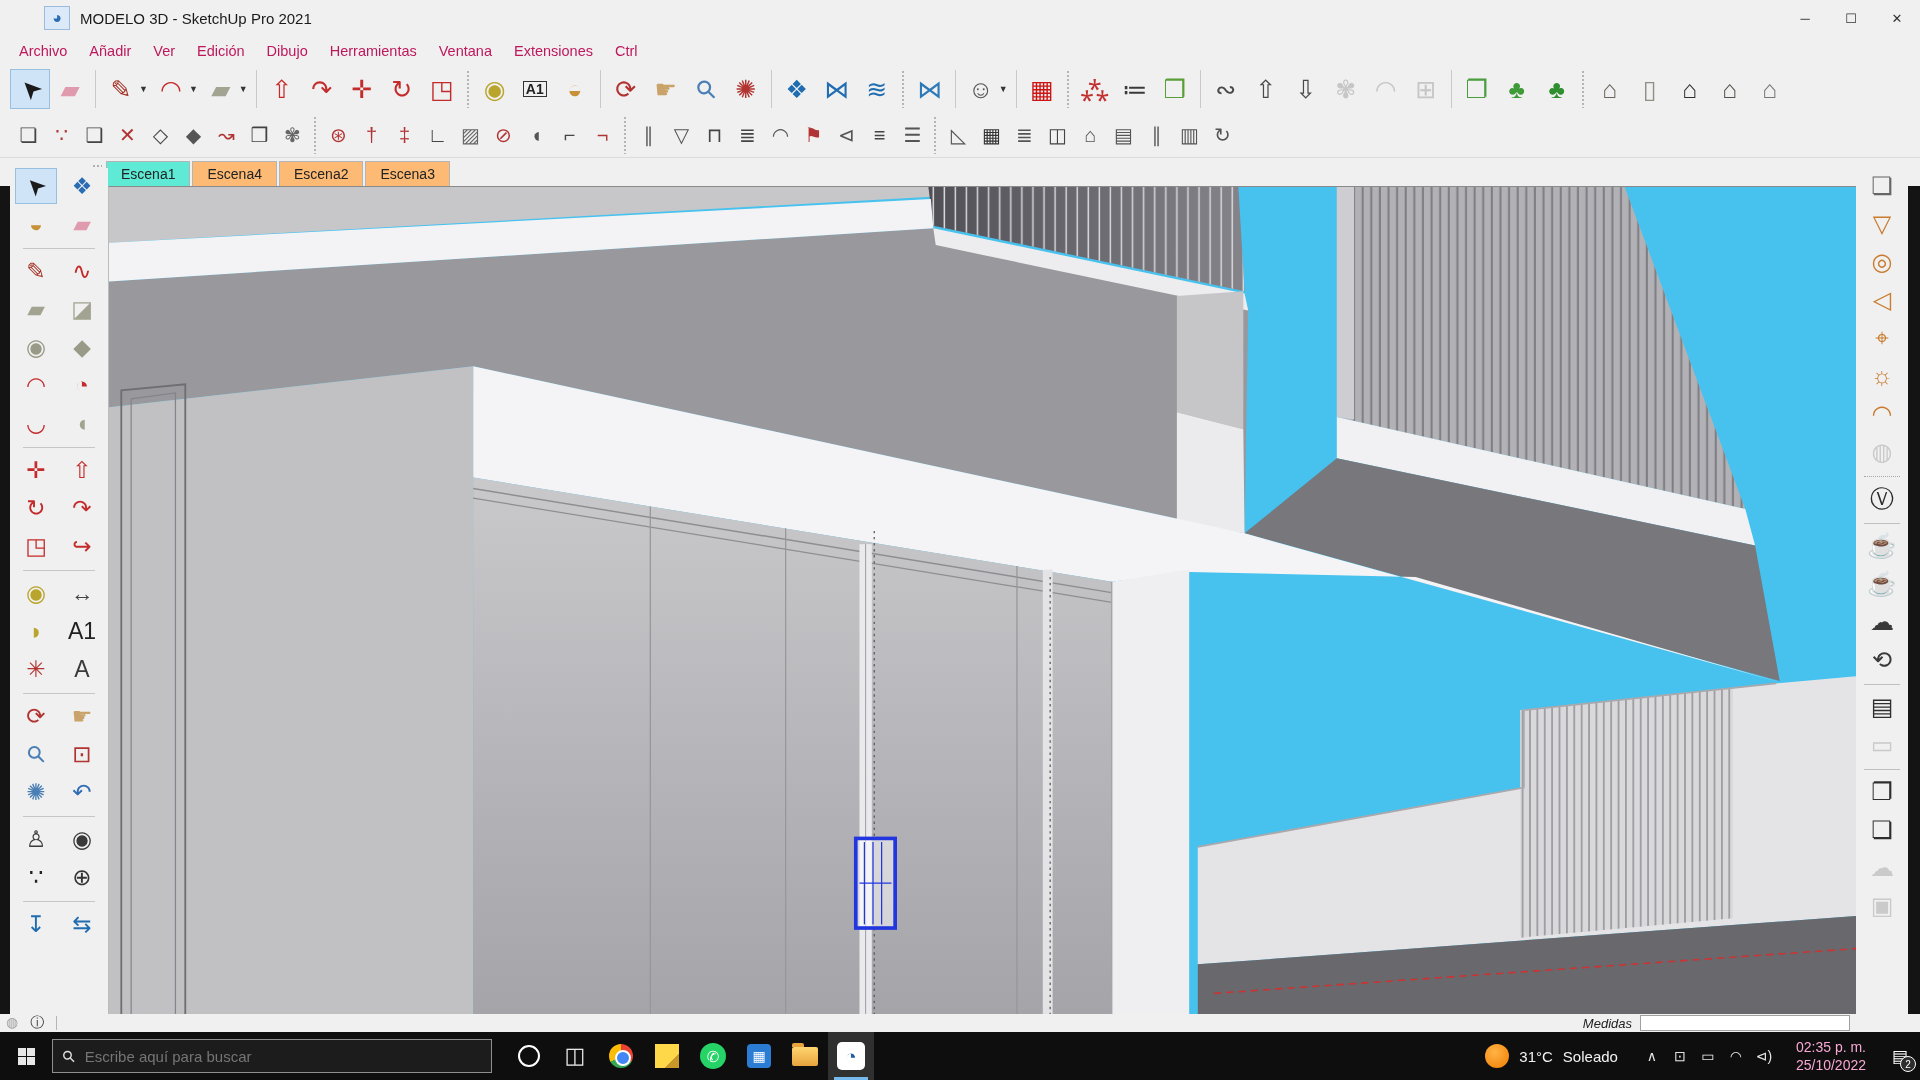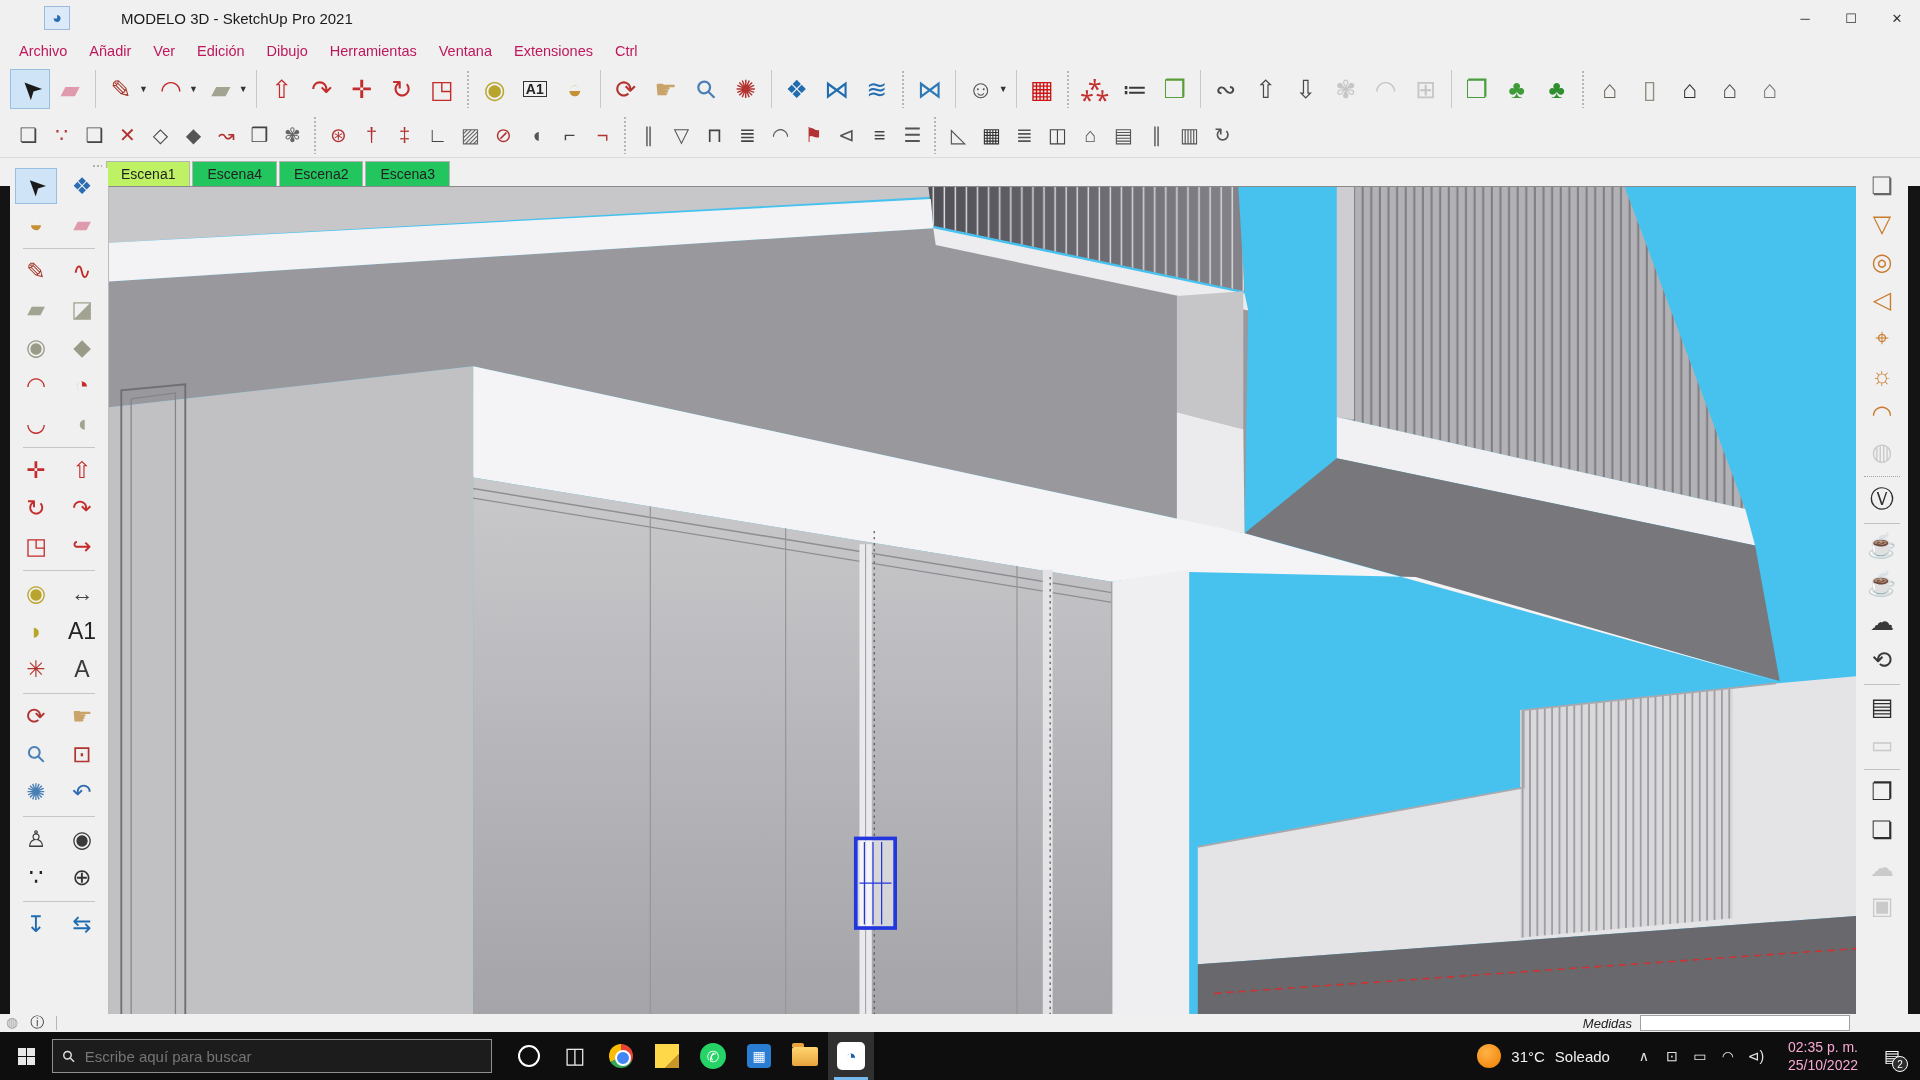--- a/index.html
+++ b/index.html
@@ -3,21 +3,21 @@
 <meta charset="utf-8">
 <style>
   * { margin:0; padding:0; box-sizing:border-box; }
   html,body { width:1920px; height:1080px; overflow:hidden;
     font-family:"Liberation Sans", sans-serif; background:#f0f0f0; }
   .abs { position:absolute; }
 
   
   #titlebar { left:0; top:0; width:1920px; height:36px; background:#f0f0f0; display:flex; align-items:center; padding-left:44px; }
   #app-logo { width:26px; height:24px; background:#dbe9f8; border:1px solid #9cbbdc; display:flex; align-items:center; justify-content:center; color:#2a6db5; font-size:16px; margin-right:10px; }
-  #win-title { font-size:15px; color:#1a1a1a;margin-left:41px; }
+  #win-title { font-size:15px; color:#1a1a1a; }
   .win-ctrls { position:absolute; right:0; top:0; height:36px; display:flex; }
   .win-btn { width:46px; height:36px; display:flex; align-items:center; justify-content:center; font-size:13px; color:#333; }
 
   #menubar { left:0; top:36px; width:1920px; height:30px; display:flex; align-items:center; padding-left:8px; background:#f0f0f0; }
   .menu-item { padding:4px 11px; font-size:14.5px; color:#be185d; }
 
   
   #toolbar1 { left:0; top:66px; width:1920px; height:46px; display:flex; align-items:center; padding-left:10px; background:#f0f0f0; }
   .tb-group { display:flex; align-items:center; }
   .tb-sep { width:1px; height:38px; background:#c9c9c9; margin:0 5px; }
@@ -28,22 +28,22 @@
   .tb-ico.small-text { font-size:14px; border:1.5px solid #333; padding:0 2px; font-weight:bold; }
   .tb-caret { font-size:9px; color:#333; margin:0 3px 0 -2px; }
 
   #toolbar2 { left:0; top:112px; width:1920px; height:46px; display:flex; align-items:center; padding-left:12px; background:#f0f0f0; border-bottom:1px solid #dcdcdc; }
   .tb2-btn { width:33px; height:32px; display:flex; align-items:center; justify-content:center; }
   .tb2-ico { font-size:20px; line-height:1; }
 
   
   #tabsrow { left:0; top:158px; width:1920px; height:28px; background:#f0f0f0; display:flex; align-items:flex-end; padding-left:92px; }
   .tabs-grip { width:10px; height:22px; margin-right:4px; background-image:radial-gradient(#b0b0b0 1px, transparent 1px); background-size:4px 4px; }
-  .scene-tab { padding:4px 14px; font-size:14px; color:#222; background:#22c55e; border:1px solid #b4b4b4; border-bottom:none; margin-right:2px; }
-  .scene-tab.active { background:#bef264; }
+  .scene-tab { padding:4px 14px; font-size:14px; color:#222; background:#fdba74; border:1px solid #b4b4b4; border-bottom:none; margin-right:2px; }
+  .scene-tab.active { background:#5eead4; }
 
   
   #edge-left { left:0; top:0; width:10px; height:1032px; background:#141414; }
   #edge-left .teal { position:absolute; left:0; top:58px; width:10px; height:72px; background:#1a7f85; }
   #edge-right { left:1908px; top:36px; width:12px; height:996px; background:#141414; }
 
   #leftpal { left:10px; top:168px; width:98px; height:846px; background:#f0f0f0; display:flex; flex-direction:column; align-items:center; }
   .lp-row { display:flex; gap:4px; margin-bottom:2px; }
   .lp-btn { width:42px; height:36px; display:flex; align-items:center; justify-content:center; border:1px solid transparent; }
   .lp-btn.active { background:#cfe4f7; border-color:#98bfe0; }
@@ -84,21 +84,21 @@
   .ga { font-size:22px; line-height:1; display:flex; align-items:center; justify-content:center; }
   .app-cortana .ga { width:22px; height:22px; border:2.5px solid #fff; border-radius:50%; }
   .app-chrome .ga { width:24px; height:24px; border-radius:50%; background:conic-gradient(#ea4335 0 120deg,#34a853 0 240deg,#fbbc05 0 360deg); position:relative; }
   .app-chrome .ga::after { content:""; position:absolute; left:6px; top:6px; width:12px; height:12px; border-radius:50%; background:#4285f4; border:2px solid #fff; }
   .app-sticky .ga { width:24px; height:24px; background:linear-gradient(135deg,#ffd84a 70%,#c9962a 70%); }
   .app-whatsapp .ga { width:26px; height:26px; border-radius:50%; background:#25d366; color:#fff; font-size:15px; }
   .app-calculator .ga { width:24px; height:24px; border-radius:4px; background:#2b7cd3; color:#fff; font-size:14px; }
   .app-explorer .ga { width:26px; height:19px; background:linear-gradient(#ffd570,#e8a33d); border-radius:2px; position:relative; }
   .app-explorer .ga::before { content:""; position:absolute; left:0; top:-4px; width:12px; height:4px; background:#e8a33d; border-radius:2px 2px 0 0; }
   .app-sketchup .ga { width:28px; height:28px; background:#fff; border-radius:5px; color:#1d5da8; font-size:19px; font-weight:bold; }
-  #tb-tray { margin-left:auto; display:flex; align-items:center; gap:4px; padding-right:8px; }
+  #tb-tray { margin-left:auto; display:flex; align-items:center; gap:4px; padding-right:0; }
   #weather { display:flex; align-items:center; gap:10px; margin-right:16px; }
   #weather .sun { width:24px; height:24px; border-radius:50%; background:radial-gradient(circle at 40% 35%,#ffb347,#f07d00); }
   #weather .wtxt { font-size:15px; color:#f2f2f2; }
   .tray-ico { width:28px; height:48px; display:flex; align-items:center; justify-content:center; font-size:14px; color:#e2e2e2; }
   #clock { text-align:right; font-size:14px; line-height:1.3; color:#f9a8d4; margin:0 10px 0 14px; }
   #notif { width:40px; height:48px; display:flex; align-items:center; justify-content:center; position:relative; font-size:17px; color:#fff; }
   #notif .badge { position:absolute; right:4px; bottom:8px; width:16px; height:16px; border-radius:50%; background:#2d2d2d; border:1.5px solid #fff; color:#fff; font-size:10px; display:flex; align-items:center; justify-content:center; }
 </style>
 </head>
 <body>

